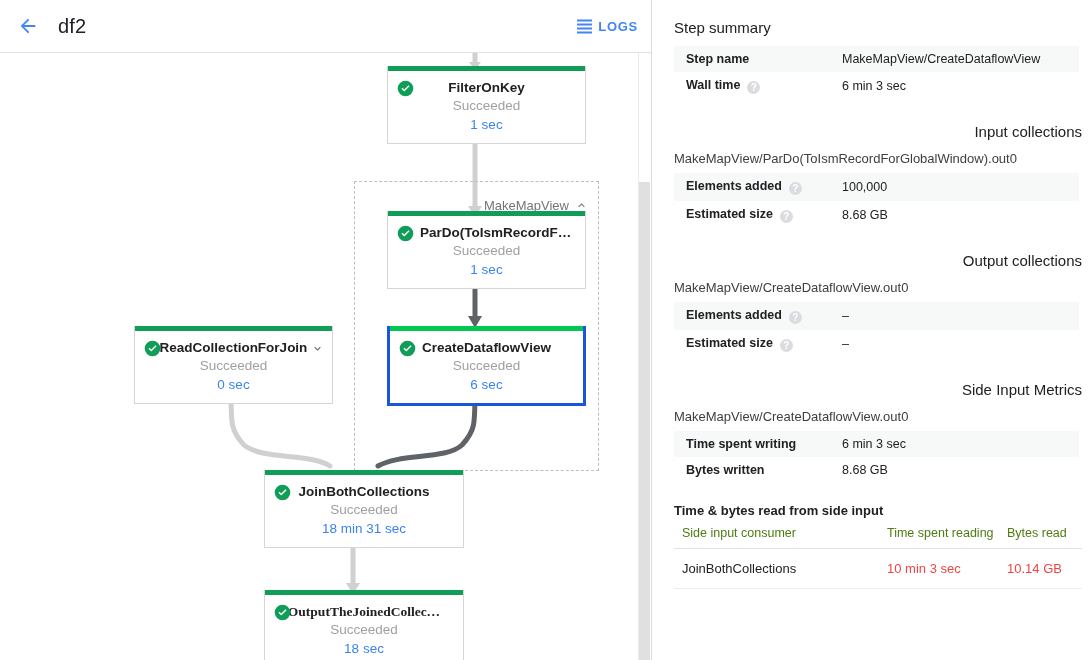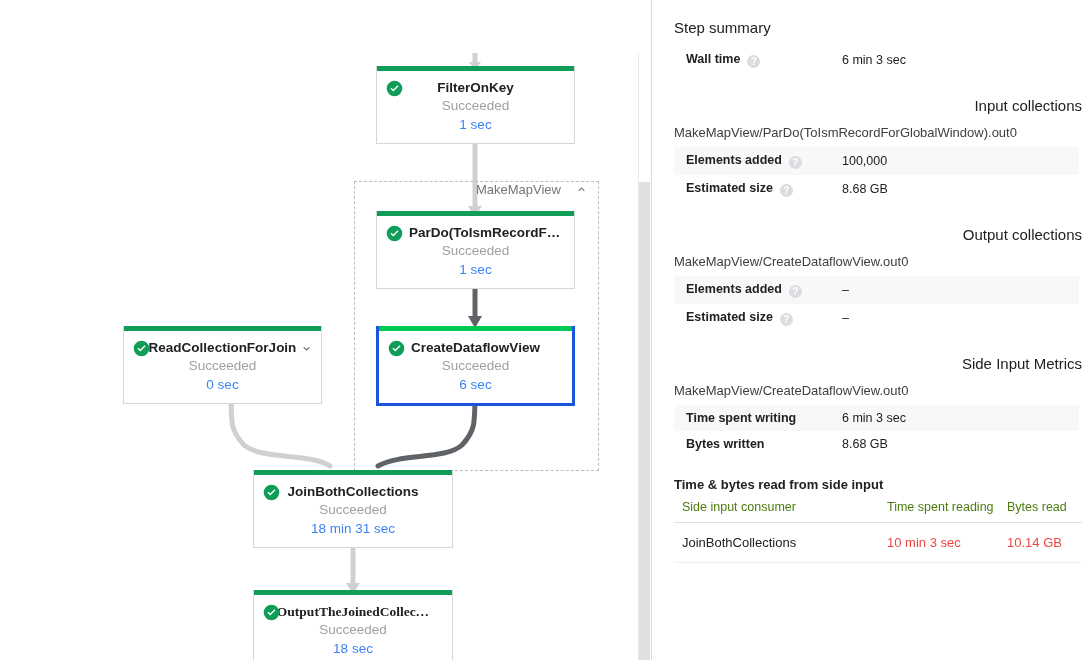--- a/index.html
+++ b/index.html
@@ -55,20 +55,21 @@
   }
   #graph-svg { position: absolute; top: 0; left: 0; }
 
   
   .node {
     position: absolute;
     background: #fff;
     border: 1px solid #d6d6d6;
     border-top: none;
     cursor: pointer;
+    margin-left: 11px;
   }
   .node .topbar { height: 5px; background: #0f9d58; }
   .node.selected {
     border: 3px solid #1a56db;
     border-top: none;
     box-shadow: none;
   }
   .node.selected .topbar { height: 5px; background: #00c853; }
   .node-body {
     position: relative;
@@ -97,22 +98,22 @@
     color: #5f6368;
   }
 
   
   #composite-box {
     position: absolute;
     border: 1px dashed #bdbdbd;
     background: transparent;
   }
   #composite-label {
-    position: absolute; right: 10px; top: 0;
-    display: flex; align-items: center; gap: 14px;
+    position: absolute; right: 10px; top: 16px;
+    display: flex; align-items: center; gap: 6px;
     font-size: 13px; color: #757575; cursor: pointer;
   }
 
   
   #left-scrollbar-track {
     position: absolute; right: 0; top: 53px;
     width: 13px; height: 607px; background: #ffffff;
     border-left: 1px solid #ebebeb;
   }
   #left-scrollbar-thumb {
@@ -189,20 +190,37 @@
   .col-time { width: 120px; }
   .col-bytes { width: 83px; }
 </style>
 </head>
 <body>
 
 <div id="app">
 
   <div id="left-panel">
 
+    <div id="left-topbar">
+      <div id="back-btn">
+        <svg width="22" height="22" viewBox="0 0 24 24" aria-hidden="true">
+          <path fill="#4285f4" d="M20 11H7.83l5.59-5.59L12 4l-8 8 8 8 1.41-1.41L7.83 13H20v-2z"></path>
+        </svg>
+      </div>
+      <div id="job-title">df2</div>
+      <div id="logs-btn">
+        <span id="logs-icon">
+            <i></i>
+            <i></i>
+            <i></i>
+            <i></i>
+          </span>
+        <span>LOGS</span>
+      </div>
+    </div>
 
     <div id="graph-area">
 
       <svg id="graph-svg" width="652" height="607">
 
         <path d="M475,0 L475,13" stroke="#d0d0d0" stroke-width="5" fill="none"></path>
         <polygon points="469,9 481,9 475,17" fill="#d0d0d0"></polygon>
 
         <path d="M475,80 L475,160" stroke="#d0d0d0" stroke-width="5" fill="none"></path>
         <polygon points="468,153 482,153 475,164" fill="#d0d0d0"></polygon>
@@ -318,20 +336,24 @@
   </div>
 
   <div id="right-panel">
 
 
     <div id="right-content">
 
       <div class="section-head">Step summary</div>
       <table class="kv">
         <tbody>
+            <tr class="shaded">
+          <td class="k"><span>Step name</span></td>
+          <td class="v">MakeMapView/CreateDataflowView</td>
+        </tr>
         <tr>
           <td class="k"><span>Wall time</span><span class="help-icon">?</span></td>
           <td class="v">6 min 3 sec</td>
         </tr>
       </tbody>
         </table>
 
       <div class="section-head spaced">Input collections</div>
       <div class="collection-name">MakeMapView/ParDo(ToIsmRecordForGlobalWindow).out0</div>
       <table class="kv">

